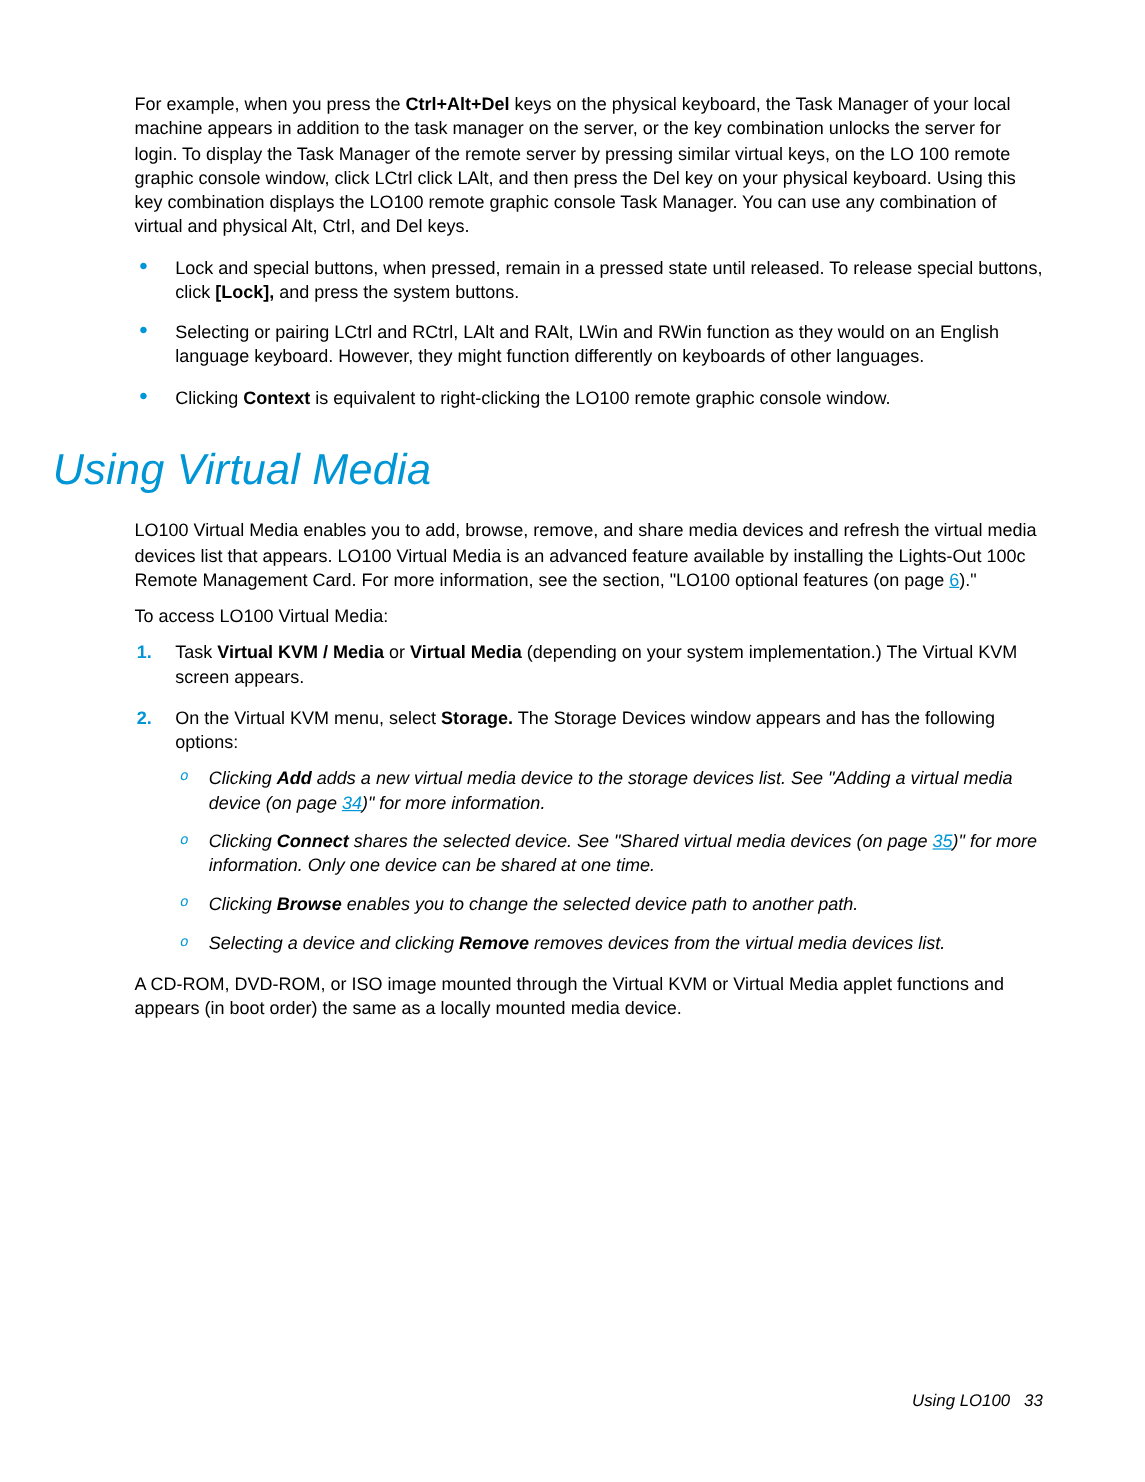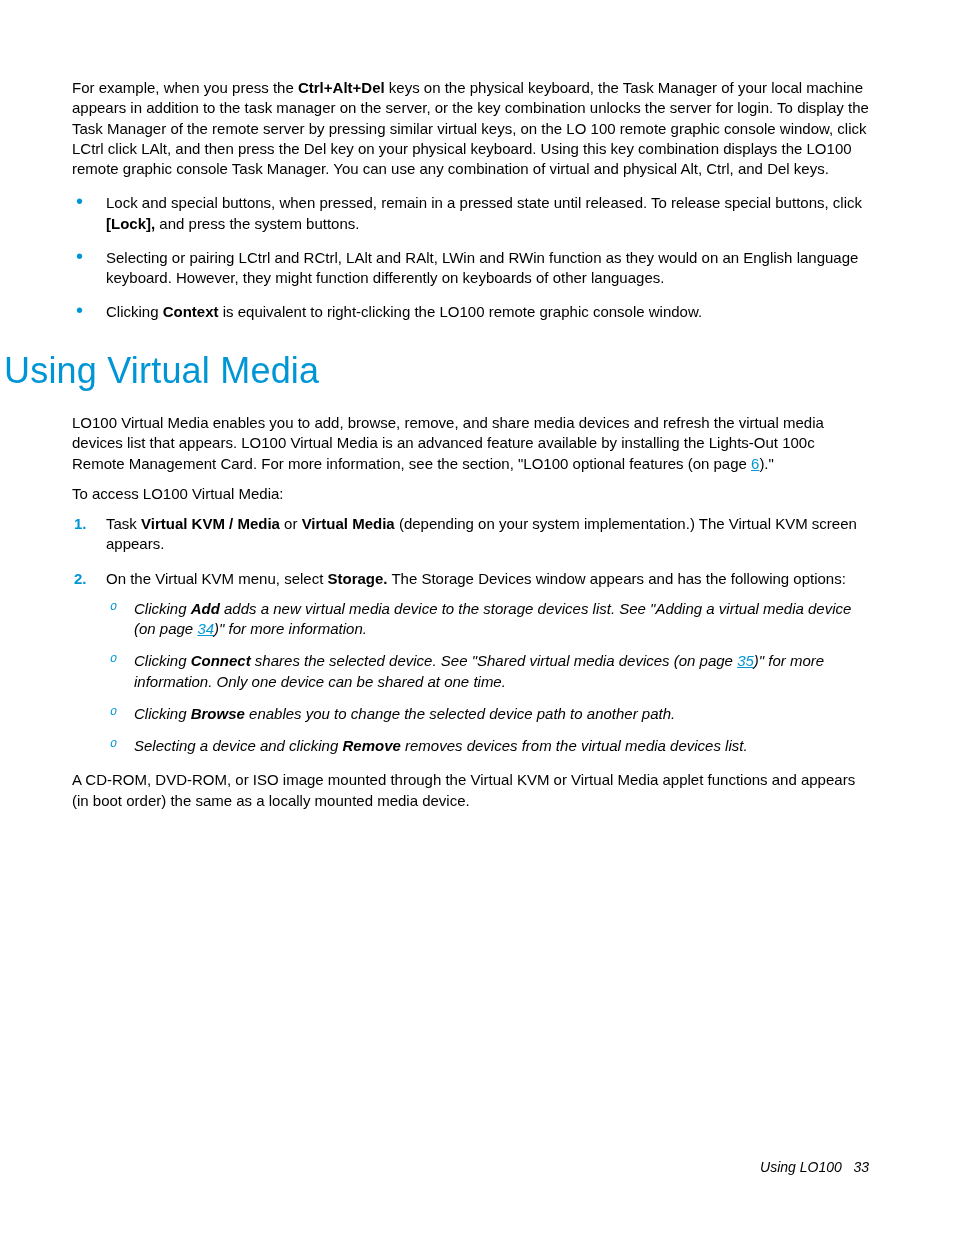--- a/index.html
+++ b/index.html
@@ -9,21 +9,21 @@
     margin: 0;
     font-family: "Futura", "Trebuchet MS", "Lucida Sans", Arial, sans-serif;
     font-size: 15px;
     line-height: 1.35;
     color: #000;
     background: #fff;
     position: relative;
     box-sizing: border-box;
   }
   .page {
-    padding: 78px 85px 0 72px;
+    padding: 78px 85px 0 112px;
     box-sizing: border-box;
   }
   p { margin: 0 0 10px 0; }
   .intro { margin-bottom: 14px; }
   ul.bullets {
     list-style: none;
     padding: 0;
     margin: 0 0 24px 0;
   }
   ul.bullets > li {
@@ -80,20 +80,21 @@
     font-family: "Courier New", monospace;
     font-size: 12px;
   }
   h1.section {
     font-family: "Futura", "Trebuchet MS", Arial, sans-serif;
     font-weight: 300;
     font-size: 36px;
     color: #0096d6;
     margin: 18px 0 18px -68px;
     letter-spacing: 0.2px;
+    font-style: italic;
   }
   .bold { font-weight: bold; }
   .link { color: #0096d6; text-decoration: underline; cursor: pointer; }
   .footer {
     position: absolute;
     bottom: 58px;
     right: 85px;
     font-size: 14px;
     font-style: italic;
   }

